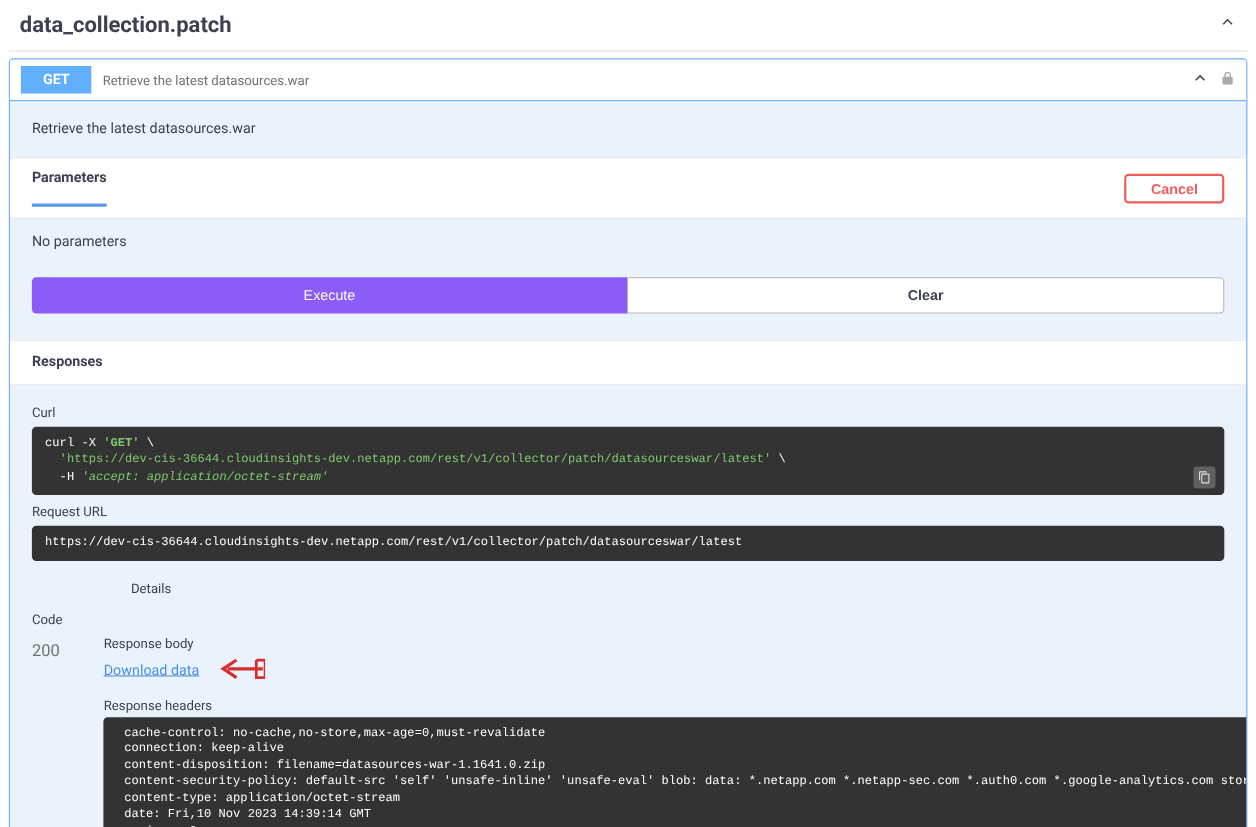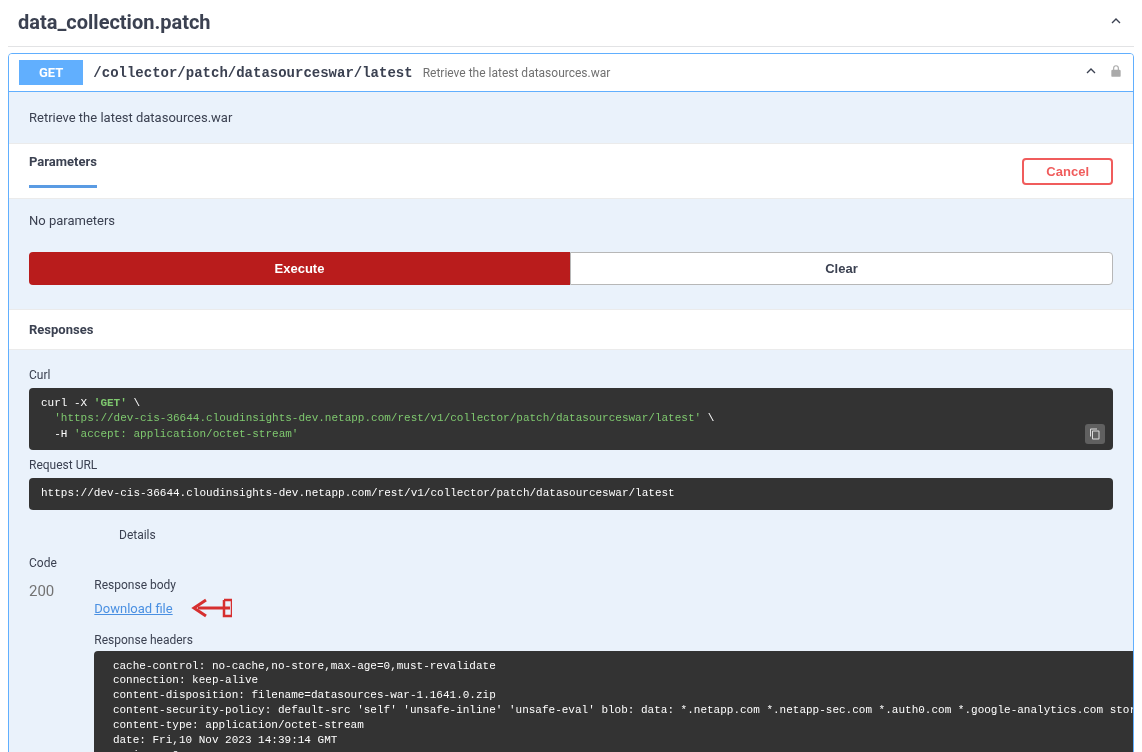--- a/index.html
+++ b/index.html
@@ -15,30 +15,30 @@
 .summary-desc { font-size: 12px; color: #707070; margin-left: 10px; }
 .summary-right { margin-left: auto; display: flex; align-items: center; gap: 10px; }
 .lock { color: #aaa; font-size: 15px; }
 .opblock-body { padding: 0; }
 .desc-block { padding: 18px 20px; font-size: 13px; color: #3b4151; }
 .params-header { display: flex; justify-content: space-between; align-items: center; padding: 10px 20px; background: #fff; border-top: 1px solid rgba(0,0,0,0.08); border-bottom: 1px solid rgba(0,0,0,0.08); }
 .params-title { font-weight: 700; font-size: 13px; color: #3b4151; padding-bottom: 16px; border-bottom: 3px solid #5a9be3; }
 .cancel-btn { border: 2px solid #f05c5c; color: #f05c5c; background: #fff; padding: 4px 22px; border-radius: 4px; font-size: 13px; font-weight: 700; cursor: pointer; }
 .no-params { padding: 14px 20px; font-size: 13px; color: #3b4151; }
 .btn-row { display: flex; gap: 0; padding: 10px 20px 24px 20px; }
-.execute-btn { flex: 1; background: #b91c1c; color: #fff; border: none; padding: 8px 0; font-weight: 700; font-size: 13px; border-radius: 4px 0 0 4px; cursor: pointer; }
+.execute-btn { flex: 1; background: #8b5cf6; color: #fff; border: none; padding: 8px 0; font-weight: 400; font-size: 13px; border-radius: 4px 0 0 4px; cursor: pointer; }
 .clear-btn { flex: 1; background: #fff; color: #3b4151; border: 1px solid #b7b7b7; padding: 8px 0; font-weight: 600; font-size: 13px; border-radius: 0 4px 4px 0; cursor: pointer; }
 .responses-header { padding: 12px 20px; background: #fff; border-top: 1px solid rgba(0,0,0,0.08); border-bottom: 1px solid rgba(0,0,0,0.08); font-weight: 700; font-size: 13px; }
 .subsection { padding: 10px 20px; }
 .sub-label { font-size: 12px; color: #3b4151; margin: 8px 0 6px 0; }
 .code-block { background: #333333; color: #fff; border-radius: 4px; padding: 8px 12px; font-family: "Courier New", monospace; font-size: 11px; line-height: 1.4; position: relative; overflow-x: auto; white-space: pre; }
 .curl-cmd { color: #fff; }
 .curl-method { color: #7fc96f; font-weight: 700; }
 .curl-url { color: #7fc96f; }
-.curl-header { color: #7fc96f; }
+.curl-header { color: #7fc96f; font-style: italic; }
 .copy-icon { position: absolute; right: 8px; bottom: 6px; width: 20px; height: 20px; background: #606060; border-radius: 3px; display: flex; align-items: center; justify-content: center; cursor: pointer; }
 .copy-icon svg { width: 12px; height: 12px; fill: #ddd; }
 .resp-table { padding: 0 20px 20px 20px; }
 .resp-head-row { display: flex; gap: 40px; font-size: 12px; color: #3b4151; padding: 8px 0; }
 .resp-code-col { width: 50px; margin-top: 28px; }
 .resp-row { display: flex; align-items: flex-start; gap: 40px; }
 .resp-code { font-size: 15px; color: #737373; width: 50px; padding-top: 4px; }
 .resp-details { flex: 1; }
 .resp-body-label { font-size: 12px; color: #3b4151; margin-bottom: 4px; }
 .download-link { color: #4a90e2; text-decoration: underline; font-size: 13px; cursor: pointer; }
@@ -55,21 +55,20 @@
     <span>
       <svg class="chevron" viewBox="0 0 24 24" fill="none" stroke="#3b4151" stroke-width="2">
           <path d="M6 15l6-6 6 6"></path>
         </svg>
     </span>
   </div>
 
   <div class="opblock">
     <div class="opblock-summary">
       <span class="method-badge">GET</span>
-      <span class="path">/collector/patch/datasourceswar/latest</span>
       <span class="summary-desc">Retrieve the latest datasources.war</span>
       <div class="summary-right">
         <span>
           <svg class="chevron" viewBox="0 0 24 24" fill="none" stroke="#3b4151" stroke-width="2">
               <path d="M6 15l6-6 6 6"></path>
             </svg>
         </span>
         <span class="lock">
           <svg width="14" height="14" viewBox="0 0 24 24" fill="#aaa">
               <path d="M12 2a5 5 0 00-5 5v3H6a2 2 0 00-2 2v8a2 2 0 002 2h12a2 2 0 002-2v-8a2 2 0 00-2-2h-1V7a5 5 0 00-5-5zm-3 5a3 3 0 016 0v3H9V7z"></path>
@@ -110,21 +109,21 @@
       <div class="resp-table">
         <div class="resp-head-row">
           <div class="resp-code-col">Code</div>
           <div>Details</div>
         </div>
         <div class="resp-row">
           <div class="resp-code">200</div>
           <div class="resp-details">
             <div class="resp-body-label">Response body</div>
             <div>
-              <a class="download-link">Download file</a>
+              <a class="download-link">Download data</a>
               <span class="arrow-annotation">
                 <svg width="48" height="24" viewBox="0 0 48 24">
                     <g fill="none" stroke="#d62f2f" stroke-width="3">
                       <line x1="46" y1="12" x2="14" y2="12"></line>
                       <polyline points="22,4 10,12 22,20"></polyline>
                       <polyline points="40,4 40,20 48,20 48,4 40,4" stroke-width="2.5"></polyline>
                     </g>
                   </svg>
               </span>
             </div>

